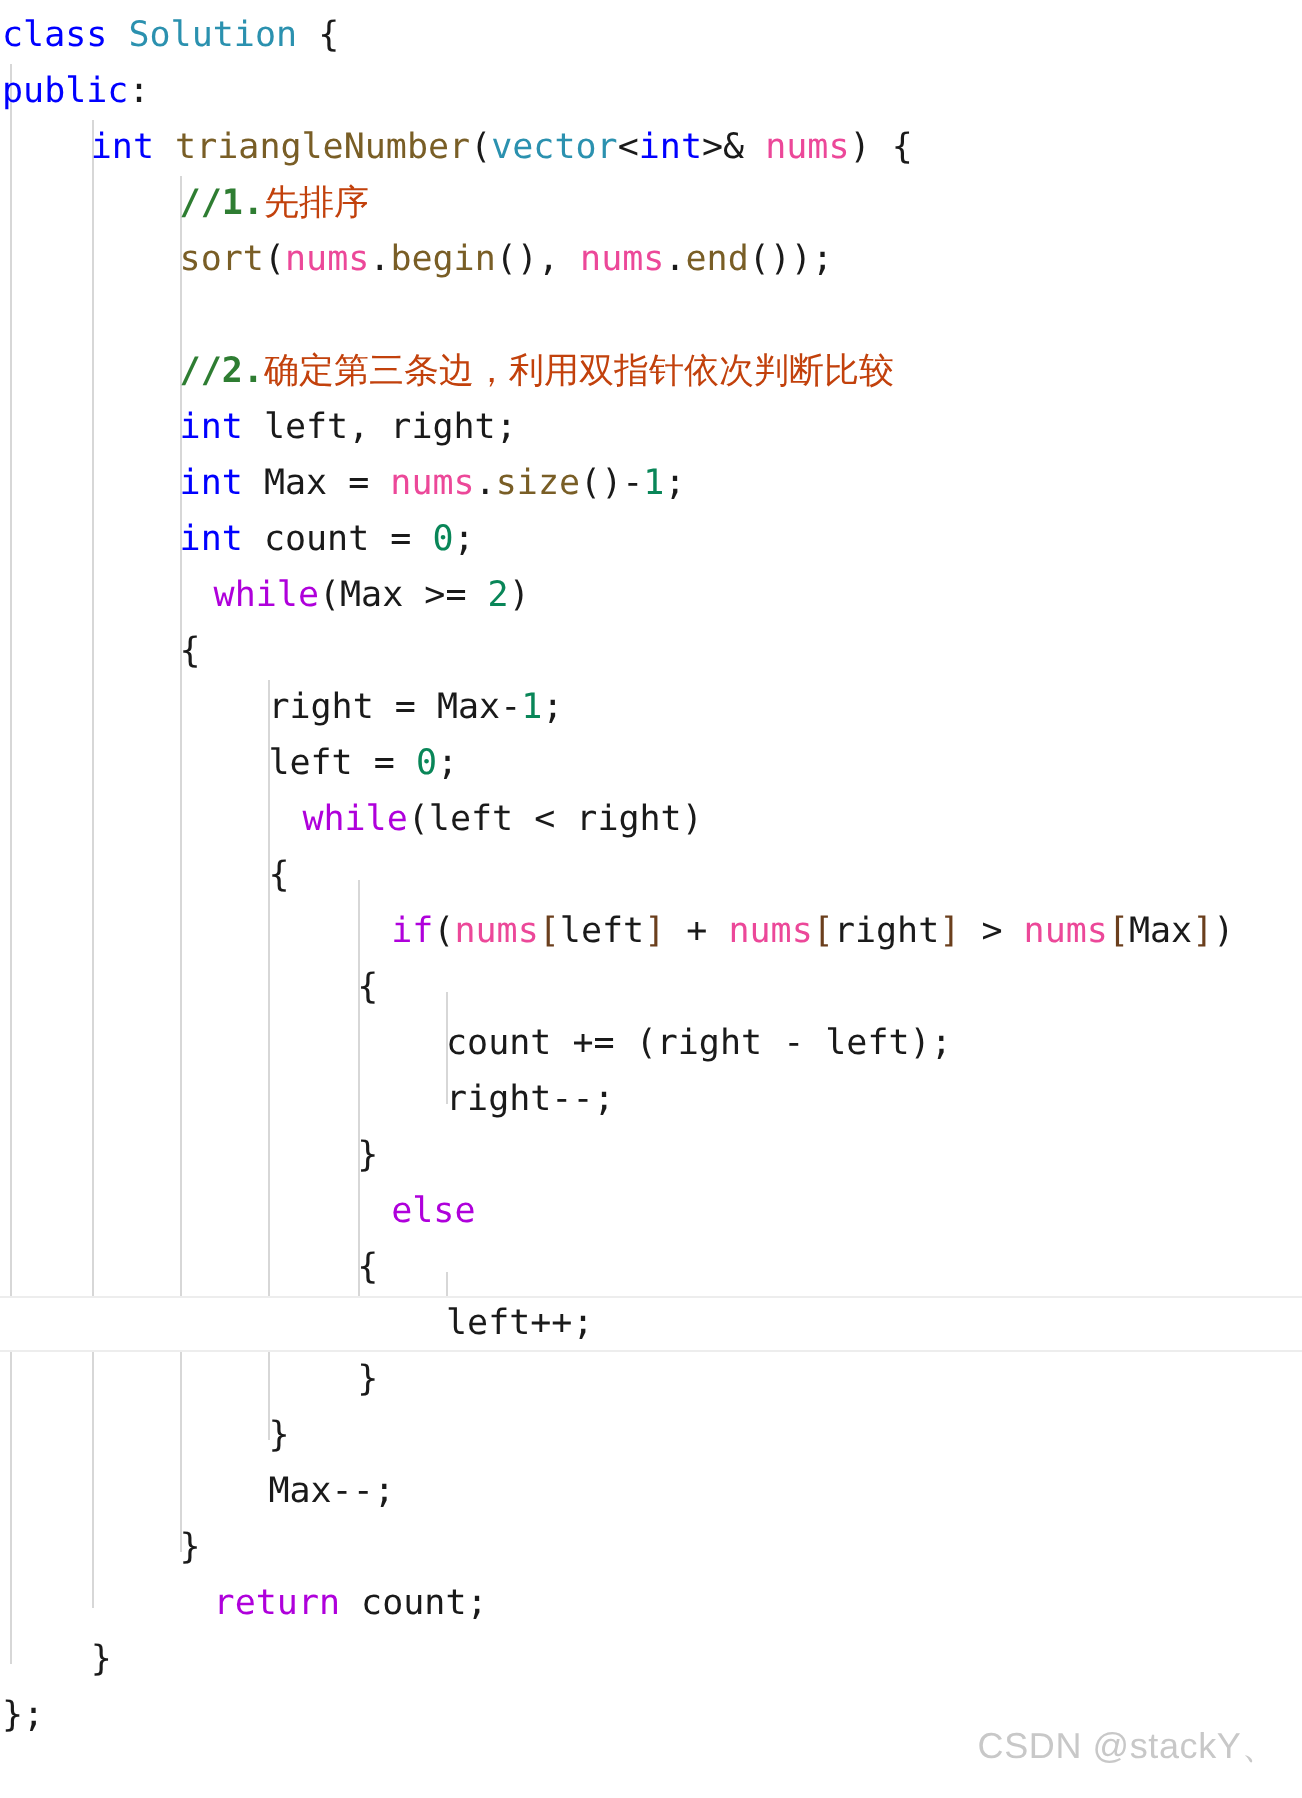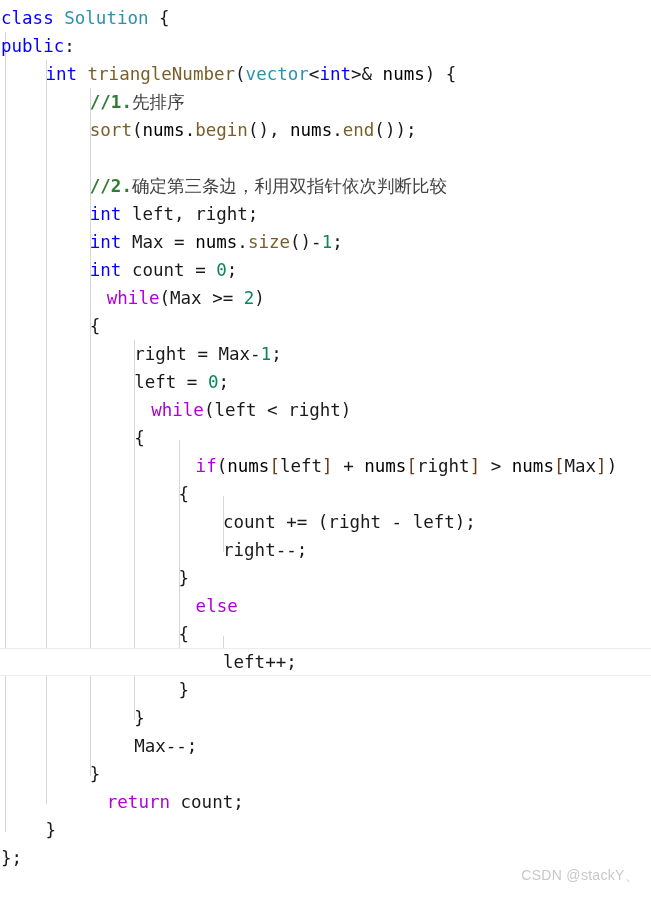--- a/index.html
+++ b/index.html
@@ -66,32 +66,32 @@
     padding-left: 1px;
   }
 
   
   .kw       { color: #0000ff; }            
   .ctl      { color: #af00db; padding-left: 17px; }            
   .type     { color: #2b91af; }            
   .fn       { color: #795e26; }            
   .num      { color: #098658; }            
   .plain    { color: #1a1a1a; }            
-  .var      { color: #000000; }            
+  .var      { color: #ec4899; }            
   .brk      { color: #6b3f1d; }            
-  .cmt      { color: #404040; }            
+  .cmt      { color: #c2410c; }            
   .cmt-b    { color: #2e7d32; font-weight: bold; }  
 
   
   .watermark {
     position: absolute;
     right: 12px;
     bottom: 14px;
     font-family: "Liberation Sans", sans-serif;
-    font-size: 14px;
+    font-size: 18px;
     color: #c8c8c8;
     letter-spacing: 0.3px;
     white-space: pre;
   }
 </style>
 </head>
 <body>
 
 <div id="editor">
 

